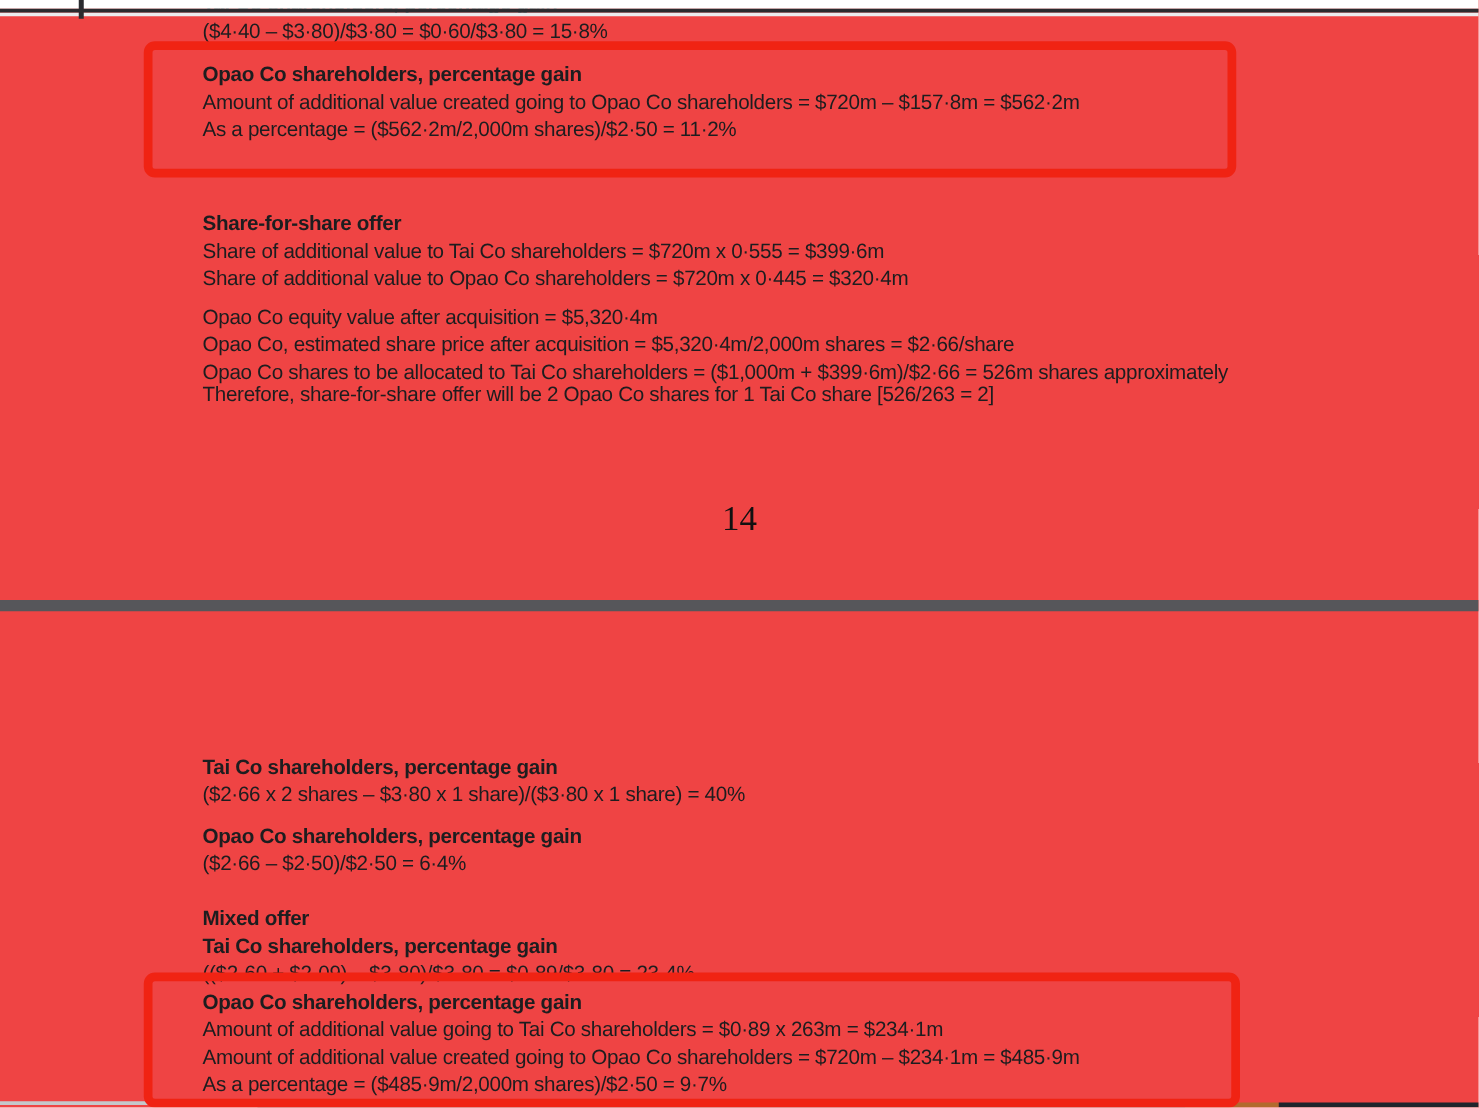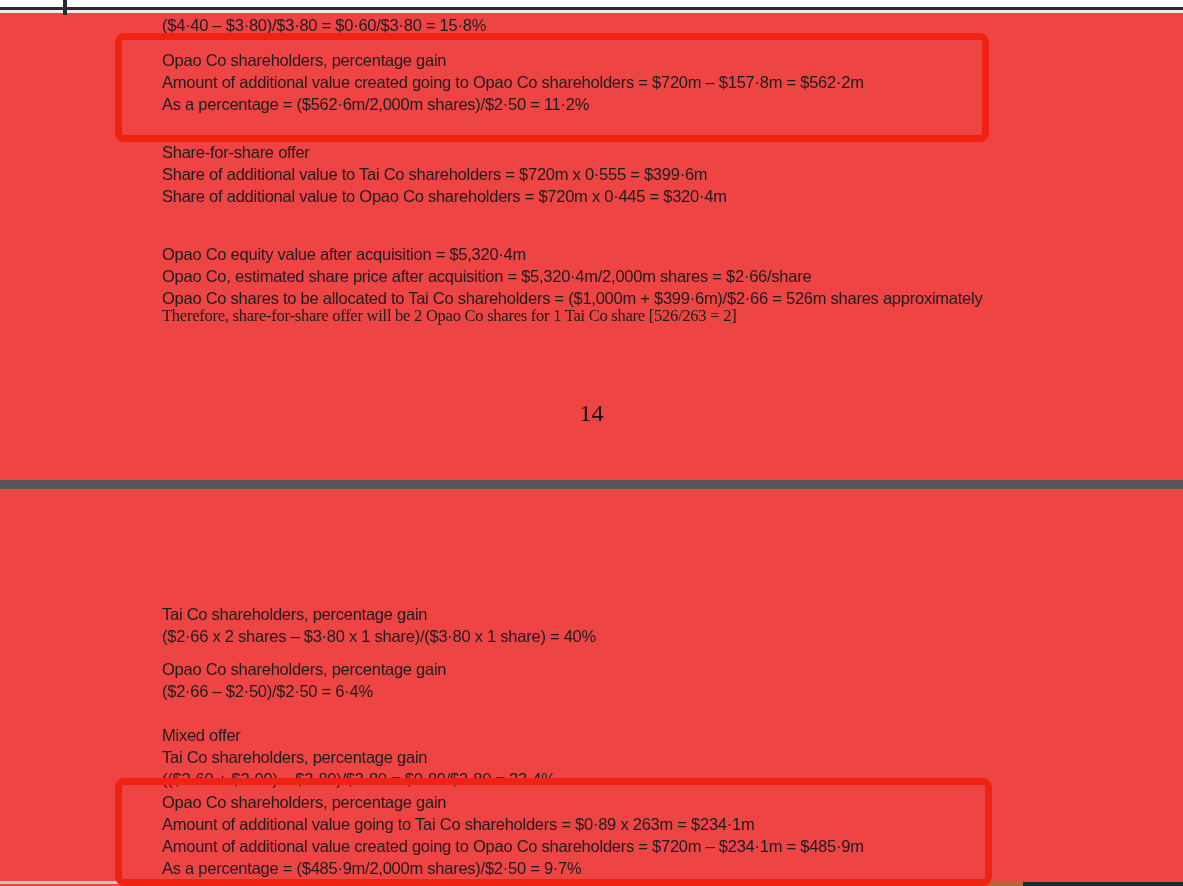--- a/index.html
+++ b/index.html
@@ -2,34 +2,34 @@
 <html><head>
 <meta charset="utf-8">
 <style>
   html,body{margin:0;padding:0;background:#ffffff;}
   .screen{
     position:relative;width:1183px;height:886px;background:#ef4444;
     overflow:hidden;font-family:"Liberation Sans",sans-serif;color:#1d1d1f;
   }
   .abs{position:absolute;}
   .ln{line-height:22px;font-size:16.5px;letter-spacing:-0.25px;white-space:pre;}
-  .b{font-weight:normal;}
+  .b{font-weight:bold;}
   .textblock{position:absolute;left:162px;z-index:1;}
   .white-mask{left:0;top:0;width:1183px;height:7px;background:#ffffff;z-index:3;}
   .top-border{left:0;top:7px;width:1183px;height:3px;background:#2b2b2f;z-index:4;}
   .top-light{left:0;top:10px;width:1183px;height:3px;background:#ececee;z-index:3;}
   .edge-tick{left:63px;top:0;width:4px;height:15px;background:#2b2b2f;z-index:4;}
   .annotation{
     position:absolute;border:7px solid #f02313;border-radius:9px;
     background:transparent;z-index:4;box-sizing:border-box;
   }
   .box1{left:115px;top:33px;width:874px;height:109px;}
   .box2{left:115px;top:778px;width:877px;height:108px;}
   .page-number{left:0;top:400px;width:1183px;text-align:center;
-    font-family:"Liberation Serif",serif;font-size:24px;color:#111;z-index:1;}
+    font-family:"Liberation Serif",serif;font-size:28px;color:#111;z-index:1;}
   .page-divider{left:0;top:480px;width:1183px;height:9px;background:#56565a;z-index:2;}
   .bar{position:absolute;z-index:2;}
   .bar-light{left:0;top:881px;width:206px;height:3px;background:#c5c8cb;}
   .bar-gray{left:206px;top:882px;width:742px;height:4px;background:#4a4a52;}
   .bar-orange{left:948px;top:882px;width:75px;height:4px;background:#b26a2d;}
   .bar-dark{left:1023px;top:882px;width:160px;height:4px;background:#1f252c;}
 </style>
 </head>
 <body>
 
@@ -45,36 +45,36 @@
     <div class="textblock" style="top:-8px;">
       <div class="ln b">Tai Co shareholders, percentage gain</div>
       <div class="ln">($4·40 – $3·80)/$3·80 = $0·60/$3·80 = 15·8%</div>
     </div>
 
     <div class="annotation box1"></div>
 
     <div class="textblock" style="top:49px;">
       <div class="ln b">Opao Co shareholders, percentage gain</div>
       <div class="ln">Amount of additional value created going to Opao Co shareholders = $720m – $157·8m = $562·2m</div>
-      <div class="ln">As a percentage = ($562·6m/2,000m shares)/$2·50 = 11·2%</div>
+      <div class="ln">As a percentage = ($562·2m/2,000m shares)/$2·50 = 11·2%</div>
     </div>
 
-    <div class="textblock" style="top:141px;">
+    <div class="textblock" style="top:168px;">
       <div class="ln b">Share-for-share offer</div>
       <div class="ln">Share of additional value to Tai Co shareholders = $720m x 0·555 = $399·6m</div>
       <div class="ln">Share of additional value to Opao Co shareholders = $720m x 0·445 = $320·4m</div>
     </div>
 
     <div class="textblock" style="top:243px;">
       <div class="ln">Opao Co equity value after acquisition = $5,320·4m</div>
       <div class="ln">Opao Co, estimated share price after acquisition = $5,320·4m/2,000m shares = $2·66/share</div>
       <div class="ln">Opao Co shares to be allocated to Tai Co shareholders = ($1,000m + $399·6m)/$2·66 = 526m shares approximately</div>
     </div>
 
-    <div class="textblock" style="top:305px;font-family:Liberation Serif, serif;">
+    <div class="textblock" style="top:305px;">
       <div class="ln">Therefore, share-for-share offer will be 2 Opao Co shares for 1 Tai Co share [526/263 = 2]</div>
     </div>
 
     <div class="abs page-number">14</div>
   </div>
 
   <div class="abs page-divider"></div>
 
   <div>
 

